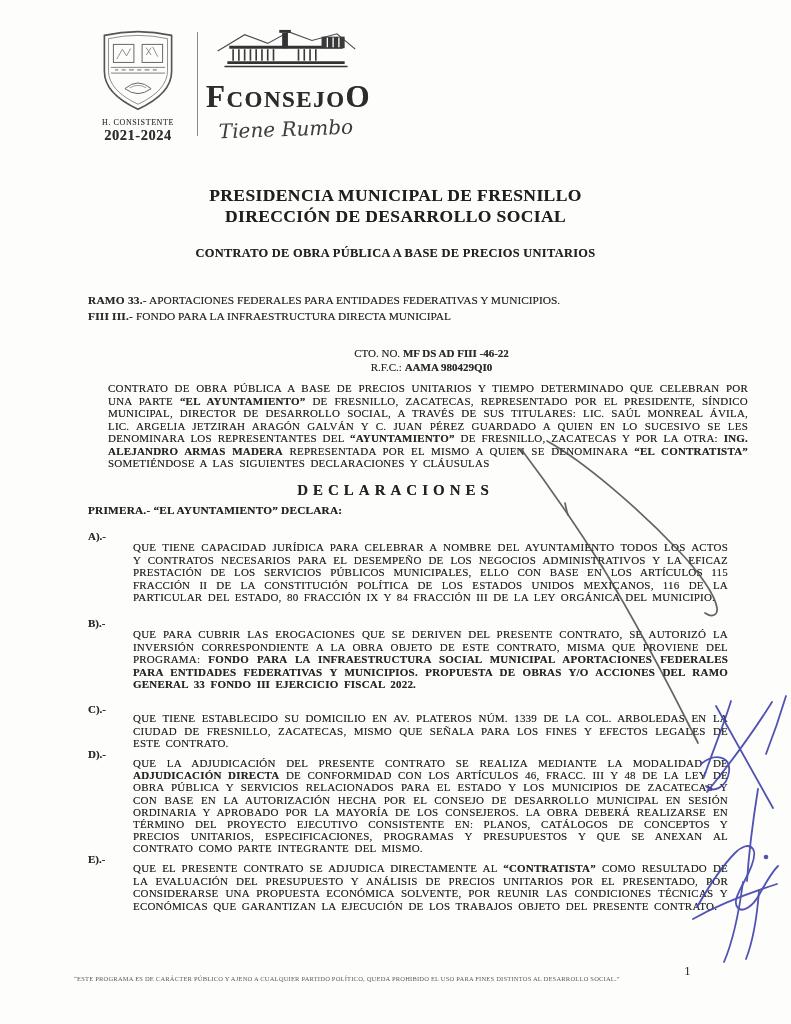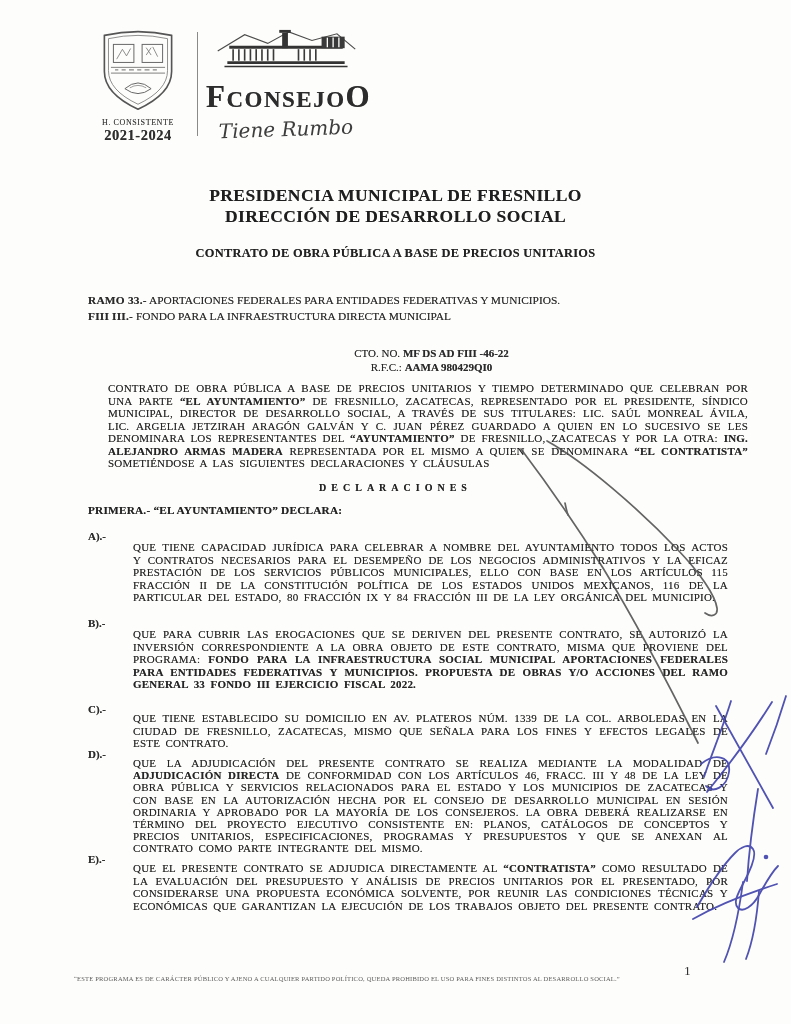--- a/index.html
+++ b/index.html
@@ -36,21 +36,21 @@
 
   
   .body-par{
     text-align:justify;
     font-size:11px;line-height:12.5px;
     letter-spacing:.2px;word-spacing:2.5px;
     color:#262626;
   }
   .b{font-weight:bold;}
   .intro{left:88px;top:382px;width:640px;margin-left:20px;}
-  .decl-heading{left:0;top:482px;width:100%;text-align:center;font-weight:bold;font-size:10px;letter-spacing:5px;color:#222;}
+  .decl-heading{left:0;top:482px;width:100%;text-align:center;font-weight:bold;font-size:15px;letter-spacing:5px;color:#222;}
   .primera-heading{left:88px;top:504px;width:640px;font-weight:bold;font-size:11.3px;letter-spacing:.2px;color:#222;}
   .item-label{left:88px;width:40px;font-weight:bold;font-size:11px;color:#2a2a2a;}
   .item-text{left:133px;width:595px;}
 
   
   .footer-note{left:74px;top:975px;width:560px;font-size:6.5px;letter-spacing:.2px;color:#5c5c5c;white-space:nowrap;}
   .page-number{left:684px;top:963px;font-size:13.5px;color:#333;}
 
   
   .ink-overlay{left:0;top:0;width:791px;height:1024px;pointer-events:none;}

